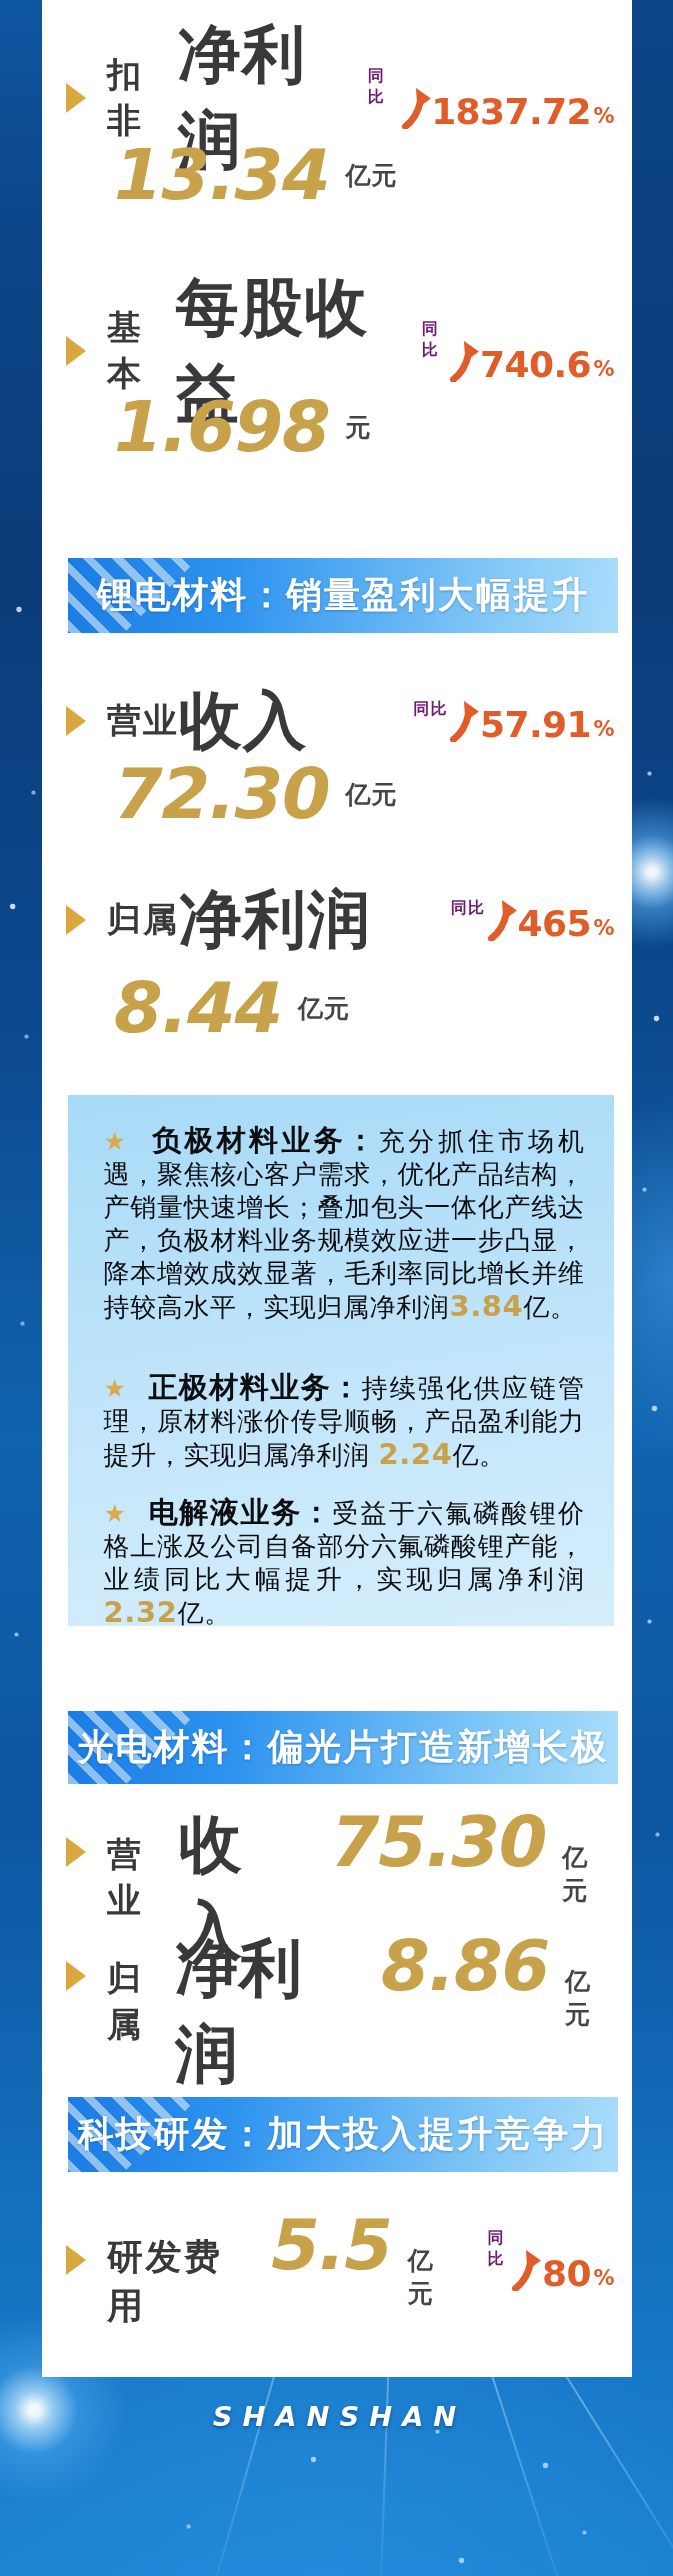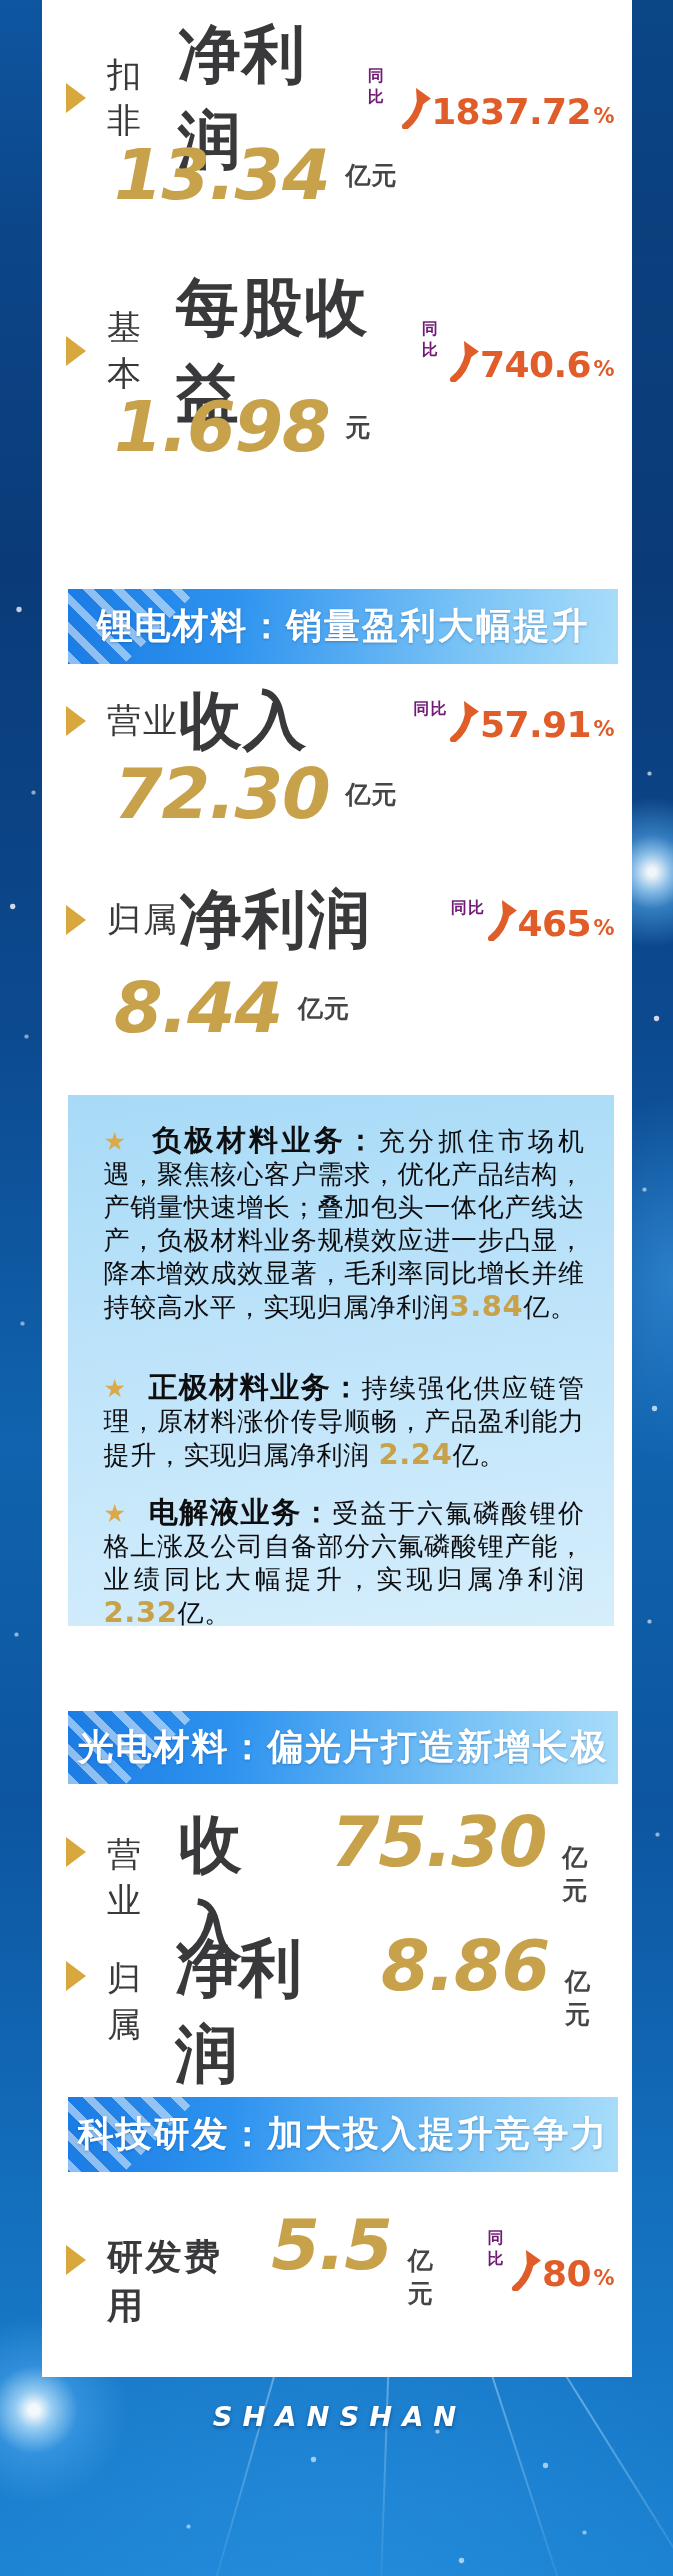--- a/index.html
+++ b/index.html
@@ -38,21 +38,21 @@
   .ray.r4 { left:592px; top:2182px; transform:rotate(-32deg); }
 
   .card { position:absolute; left:42px; top:0; width:590px; height:2377px; background:#ffffff; }
 
   .row { position:absolute; left:24px; right:17.5px; display:flex; align-items:baseline; }
   .hdr { align-items:center; height:82px; }
 
   .tri { width:0; height:0; flex:0 0 auto; align-self:center;
     border-top:15px solid transparent; border-bottom:15px solid transparent;
     border-left:20.6px solid #D8A83E; margin-right:21px; }
-  .lbl-sm { font-size:34px; font-weight:400; color:#39393B; letter-spacing:1.9px; }
+  .lbl-sm { font-size:34px; font-weight:700; color:#39393B; letter-spacing:1.9px; }
   .lbl-lg { font-size:63px; font-weight:900; color:#39393B; letter-spacing:1.2px; }
 
   .yoy { display:flex; align-items:flex-end; margin-left:auto; align-self:center; }
   .yoy-cap { font-size:16px; font-weight:900; color:#701a75; letter-spacing:1.2px; margin-bottom:22.4px; }
   .yoy-arrow { width:30px; height:41px; margin:0 0.6px 1.2px 1.9px; flex:0 0 auto; }
   .yoy-num { font-size:36px; font-weight:900; color:#E05C28; line-height:1; letter-spacing:-0.6px; }
   .yoy-pct { font-size:21px; font-weight:900; color:#E05C28; margin:0 0 1.9px 2.5px; }
 
   .value-row { position:absolute; left:72px; display:flex; align-items:center; }
   .val { font-size:70px; font-weight:900; font-style:italic; color:#C8A24B; line-height:1; letter-spacing:-1.2px; }
@@ -128,21 +128,21 @@
       </svg>
       <span class="yoy-num">740.6</span>
       <span class="yoy-pct">%</span>
     </span>
   </div>
   <div class="value-row" style="top:392px">
     <span class="val">1.698</span>
     <span class="unit">元</span>
   </div>
 
-  <div class="banner" style="top:589px">
+  <div class="banner" style="top:558px">
     <span class="banner-stripes"></span>
     <span class="banner-text">锂电材料：销量盈利大幅提升</span>
   </div>
 
   <div class="row hdr" style="top:680px">
     <span class="tri"></span>
     <span class="lbl-sm">营业</span>
     <span class="lbl-lg">收入</span>
     <span class="yoy">
       <span class="yoy-cap">同比</span>

